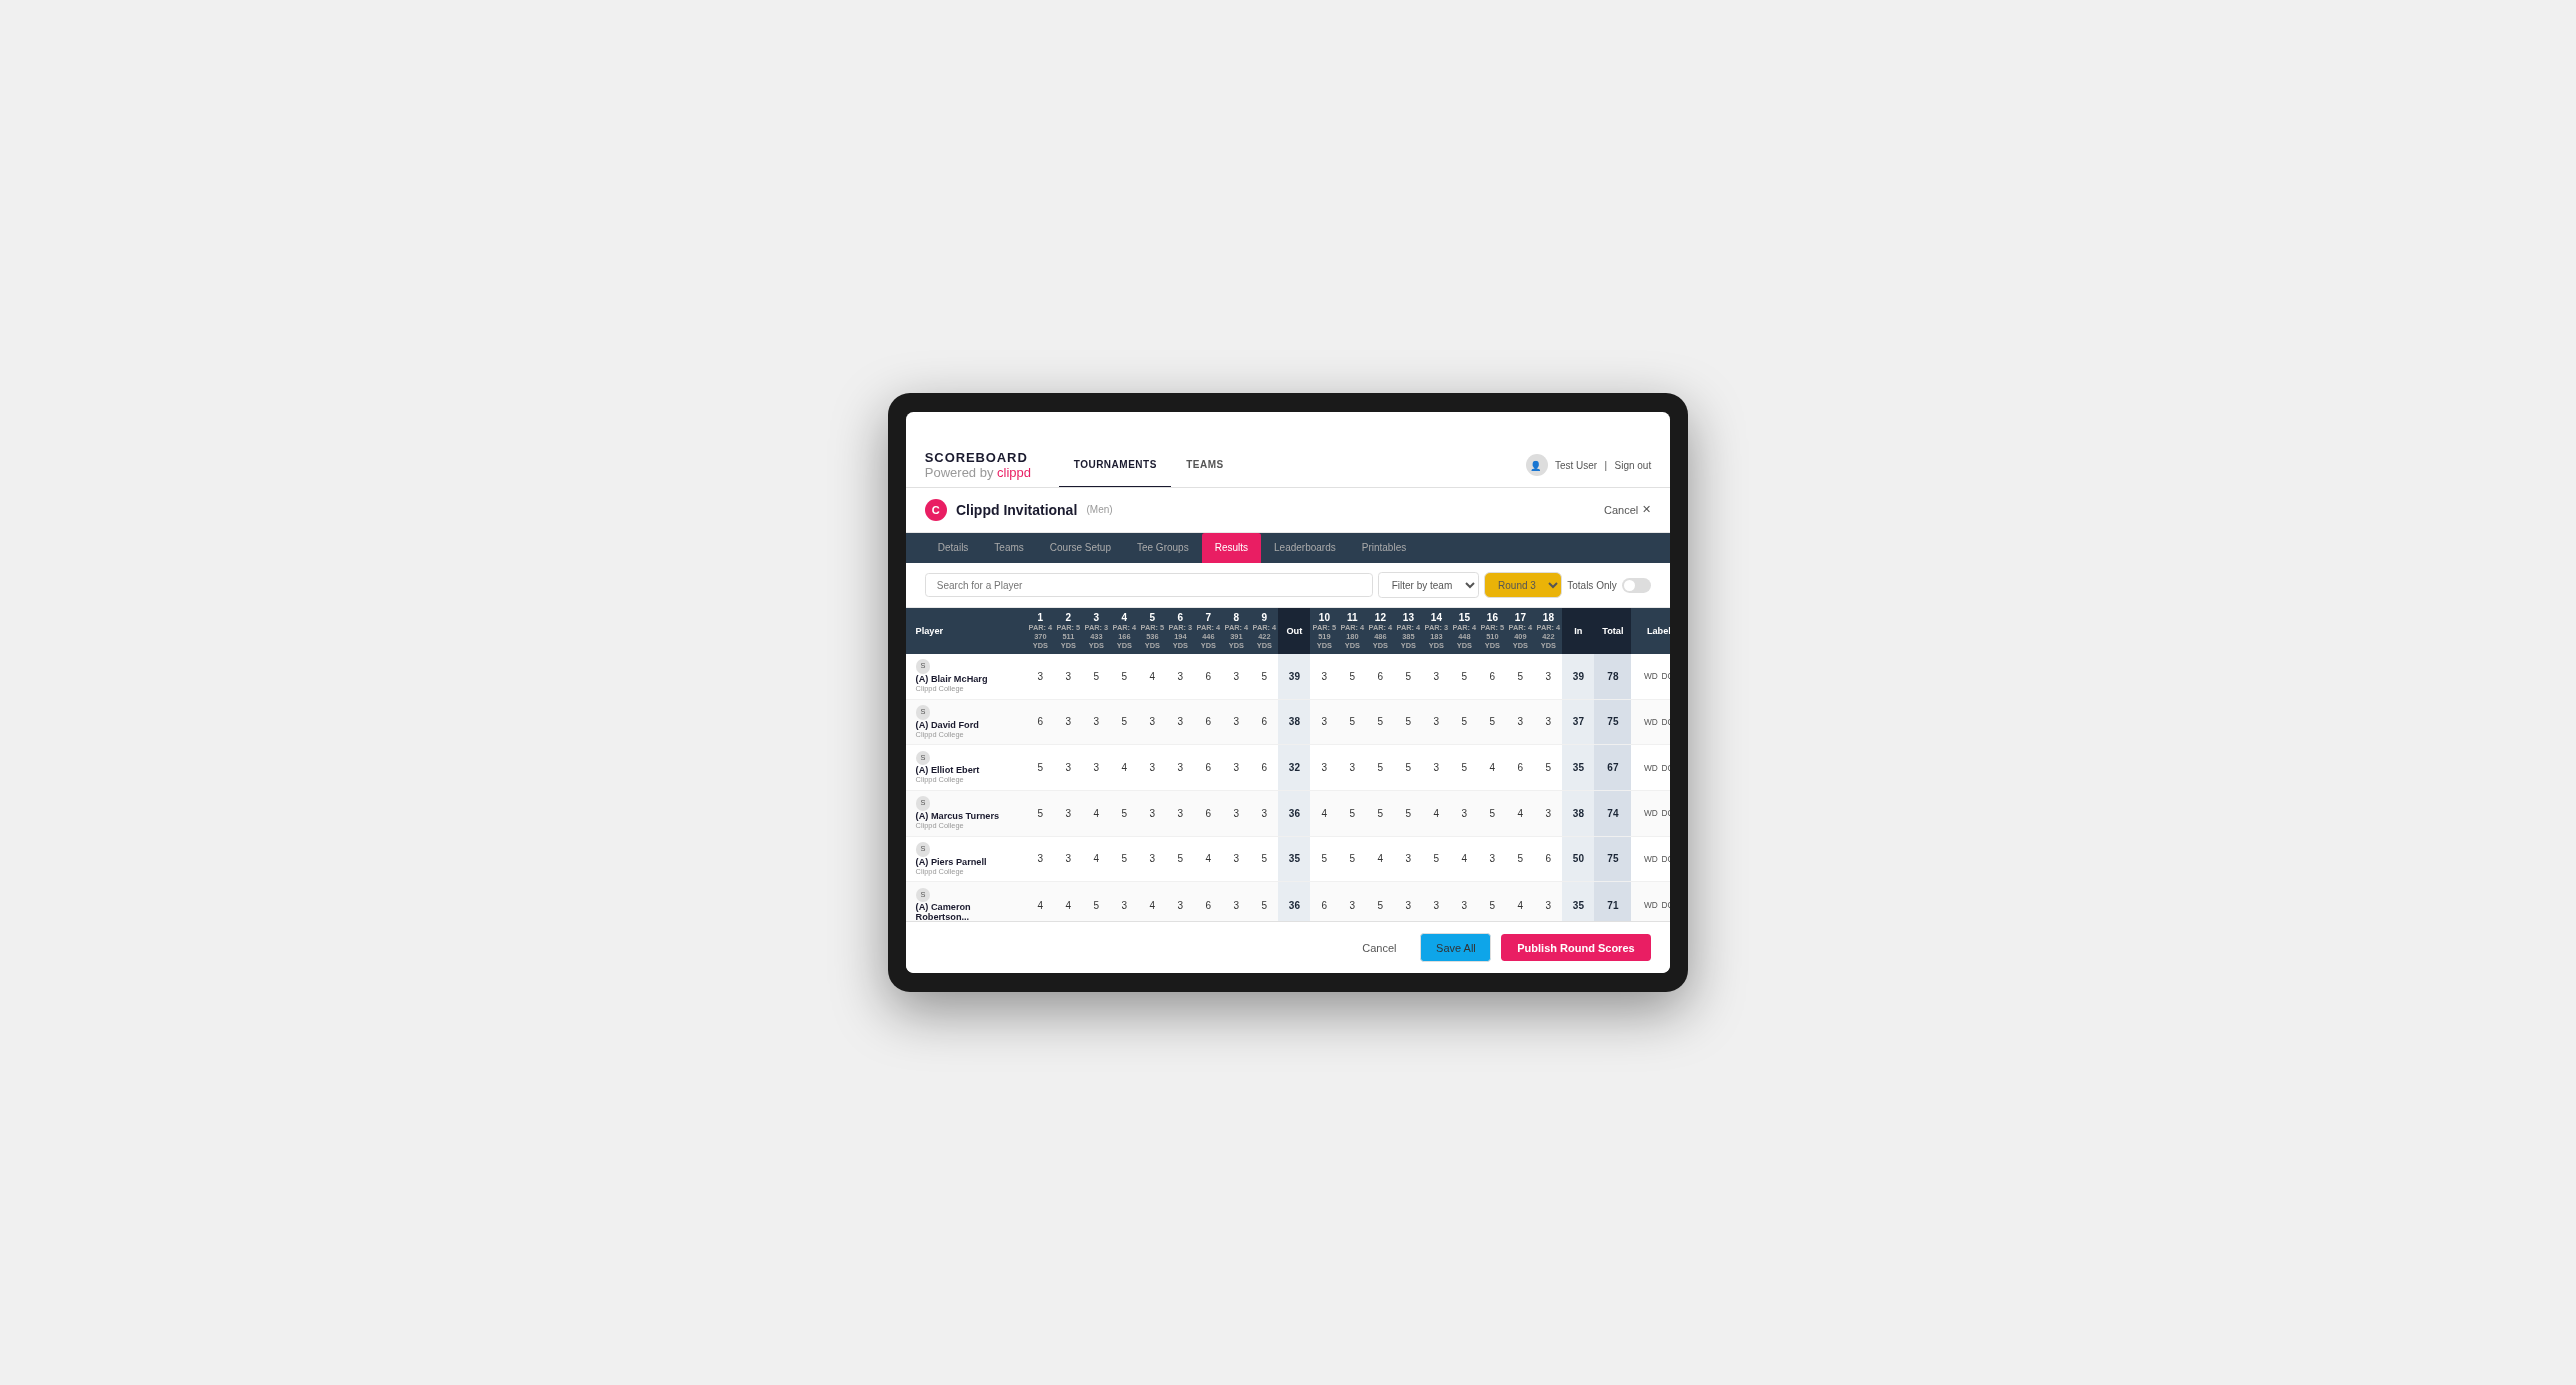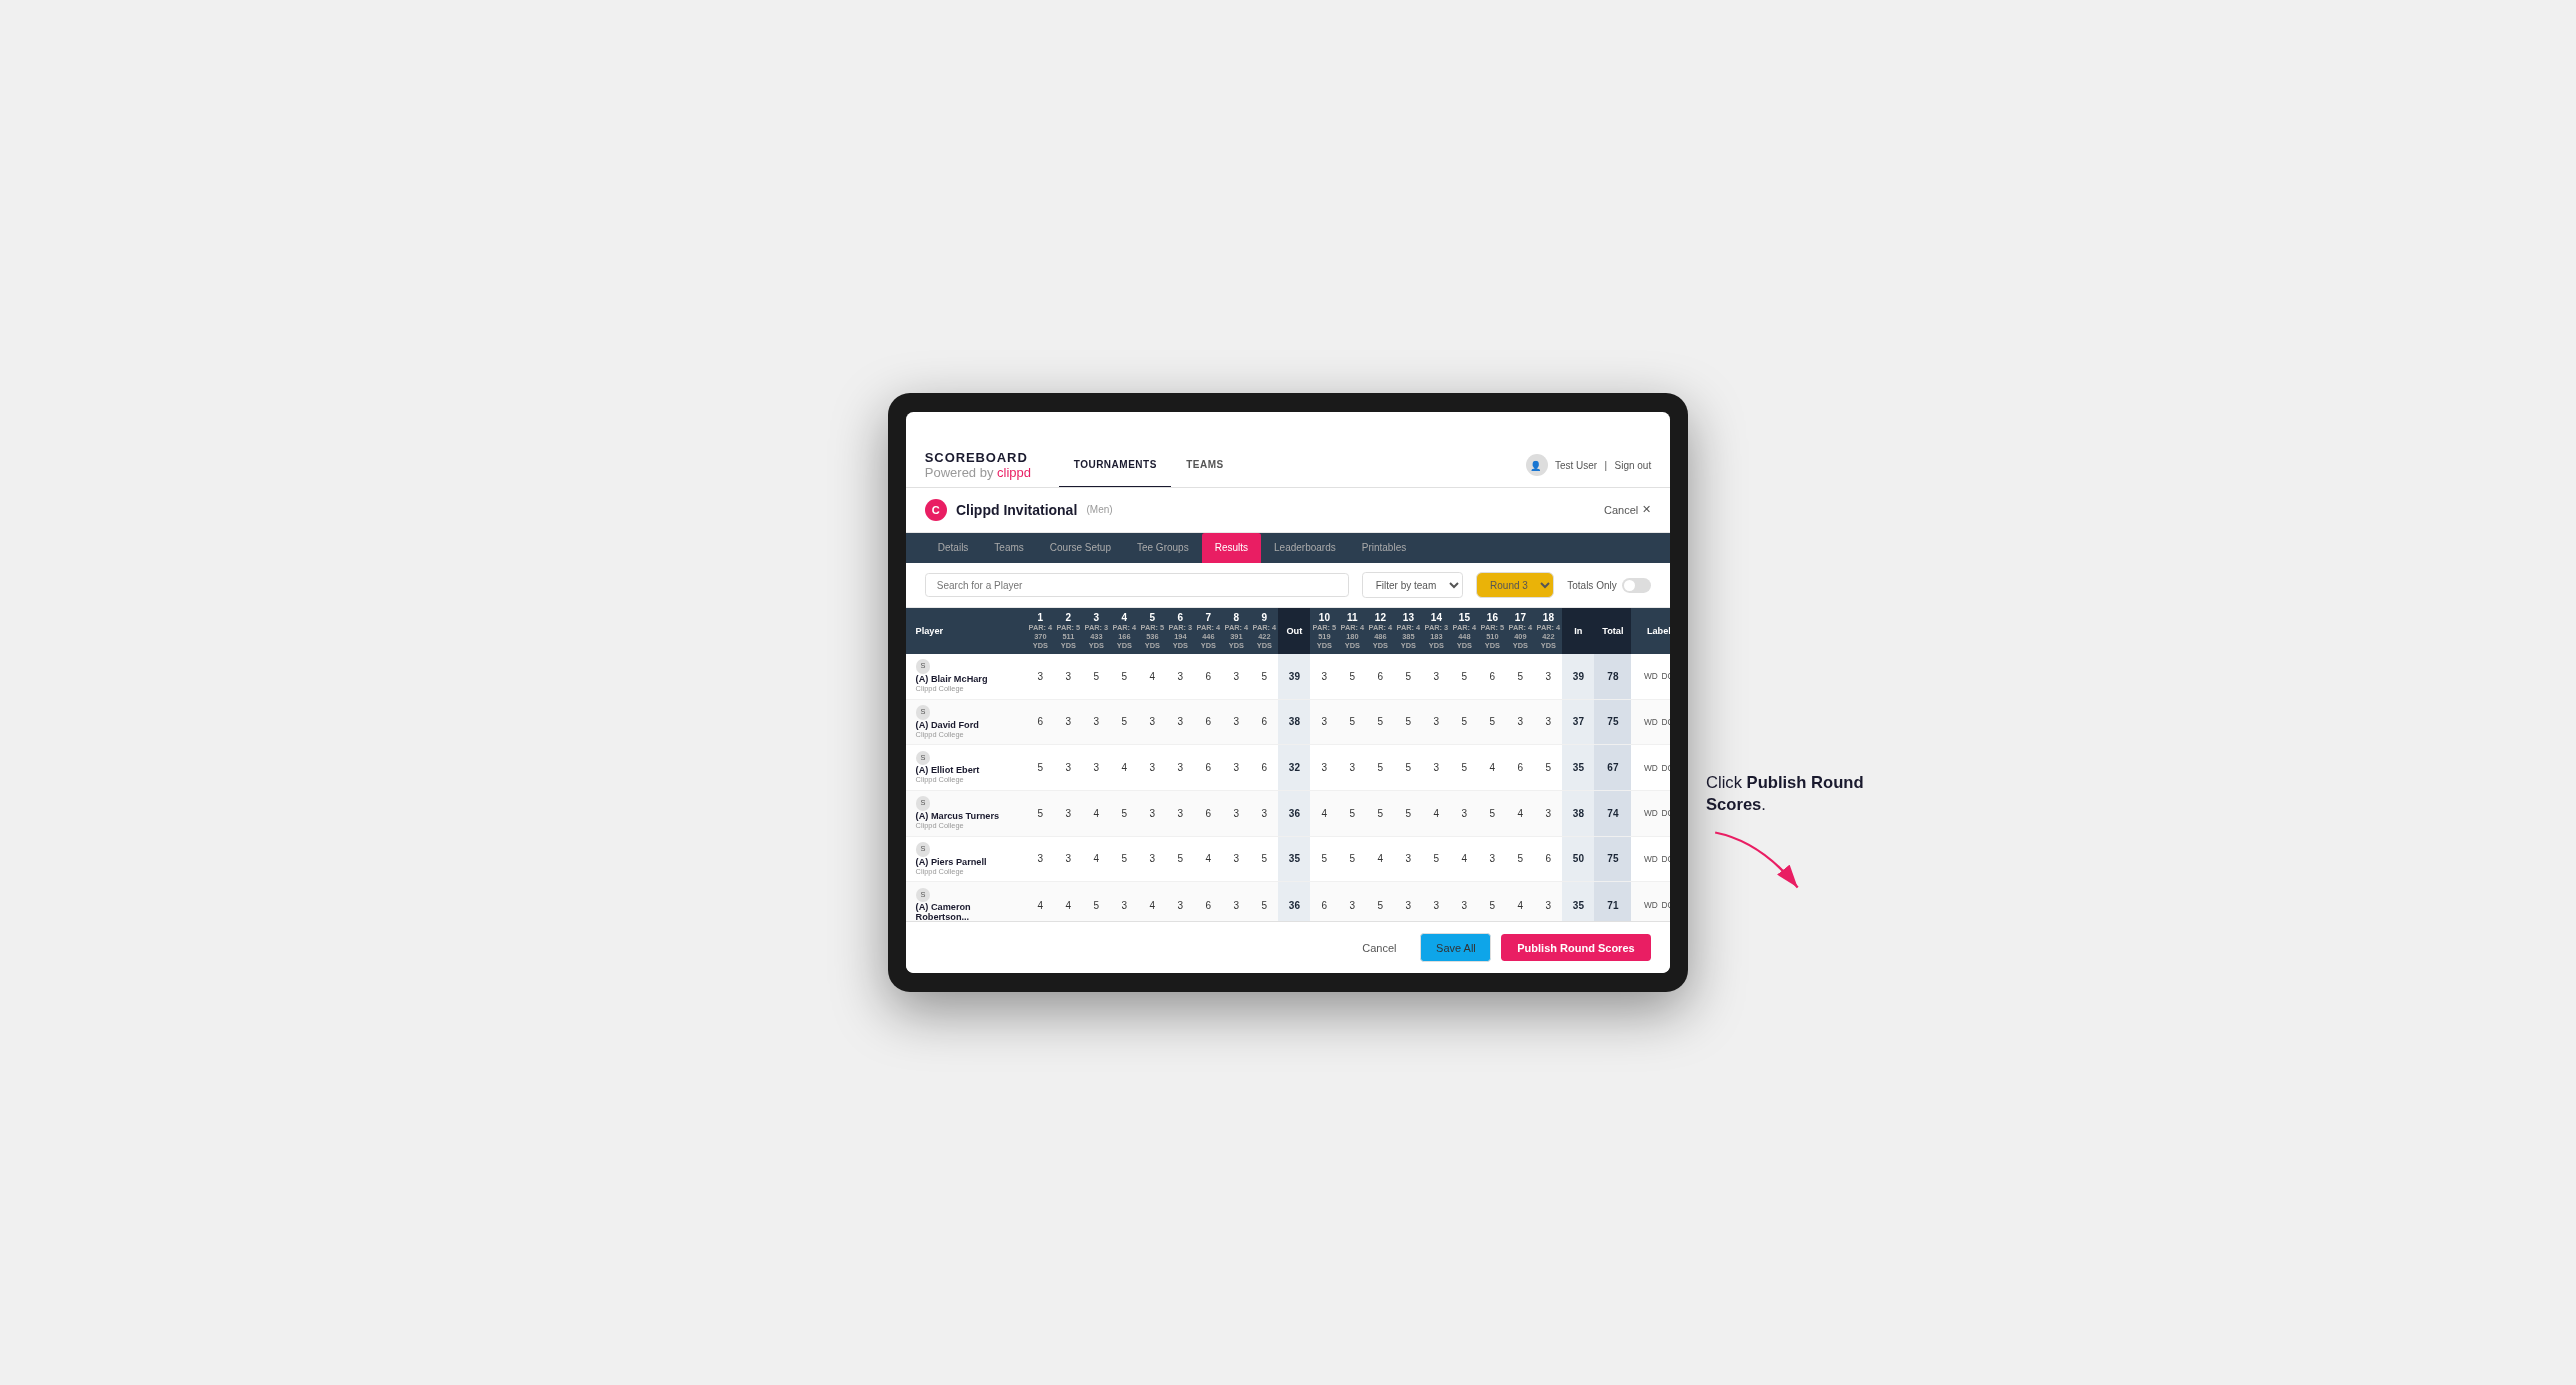--- a/index.html
+++ b/index.html
@@ -149,21 +149,21 @@
       color: #fff;
       background: #e91e63;
       border-radius: 2.8px 2.8px 0 0;
     }
     
     .controls-bar {
       background: #fff;
       padding: 9.2px 18.4px;
       display: flex;
       align-items: center;
-      gap: 13px;
+      gap: 5px;
       border-bottom: 0.9px solid #e8e8e8;
     }
     .search-input {
       flex: 1;
       border: 0.9px solid #ddd;
       border-radius: 3.7px;
       padding: 5.5px 11px;
       font-size: 10px;
       color: #999;
       outline: none;
@@ -749,27 +749,14 @@
 
       <div class="footer-bar">
         <button class="btn-cancel">Cancel</button>
         <button class="btn-save">Save All</button>
         <button class="btn-publish">Publish Round Scores</button>
       </div>
 
     </div>
   </div>
 
-  <div class="annotation-area">
-    <div class="annotation-text">
-      Click <strong>Publish Round Scores</strong>.
-    </div>
-    <svg class="arrow-svg" width="110" height="74" viewBox="0 0 120 80">
-      <defs>
-        <marker id="arrowhead" markerWidth="10" markerHeight="7" refX="10" refY="3.5" orient="auto">
-          <polygon points="0 0, 10 3.5, 0 7" fill="#e91e63"></polygon>
-        </marker>
-      </defs>
-      <path d="M 10 10 Q 60 20 100 70" stroke="#e91e63" stroke-width="2.5" fill="none" marker-end="url(#arrowhead)"></path>
-    </svg>
-  </div>
 </div>
 
 
 </body></html>

